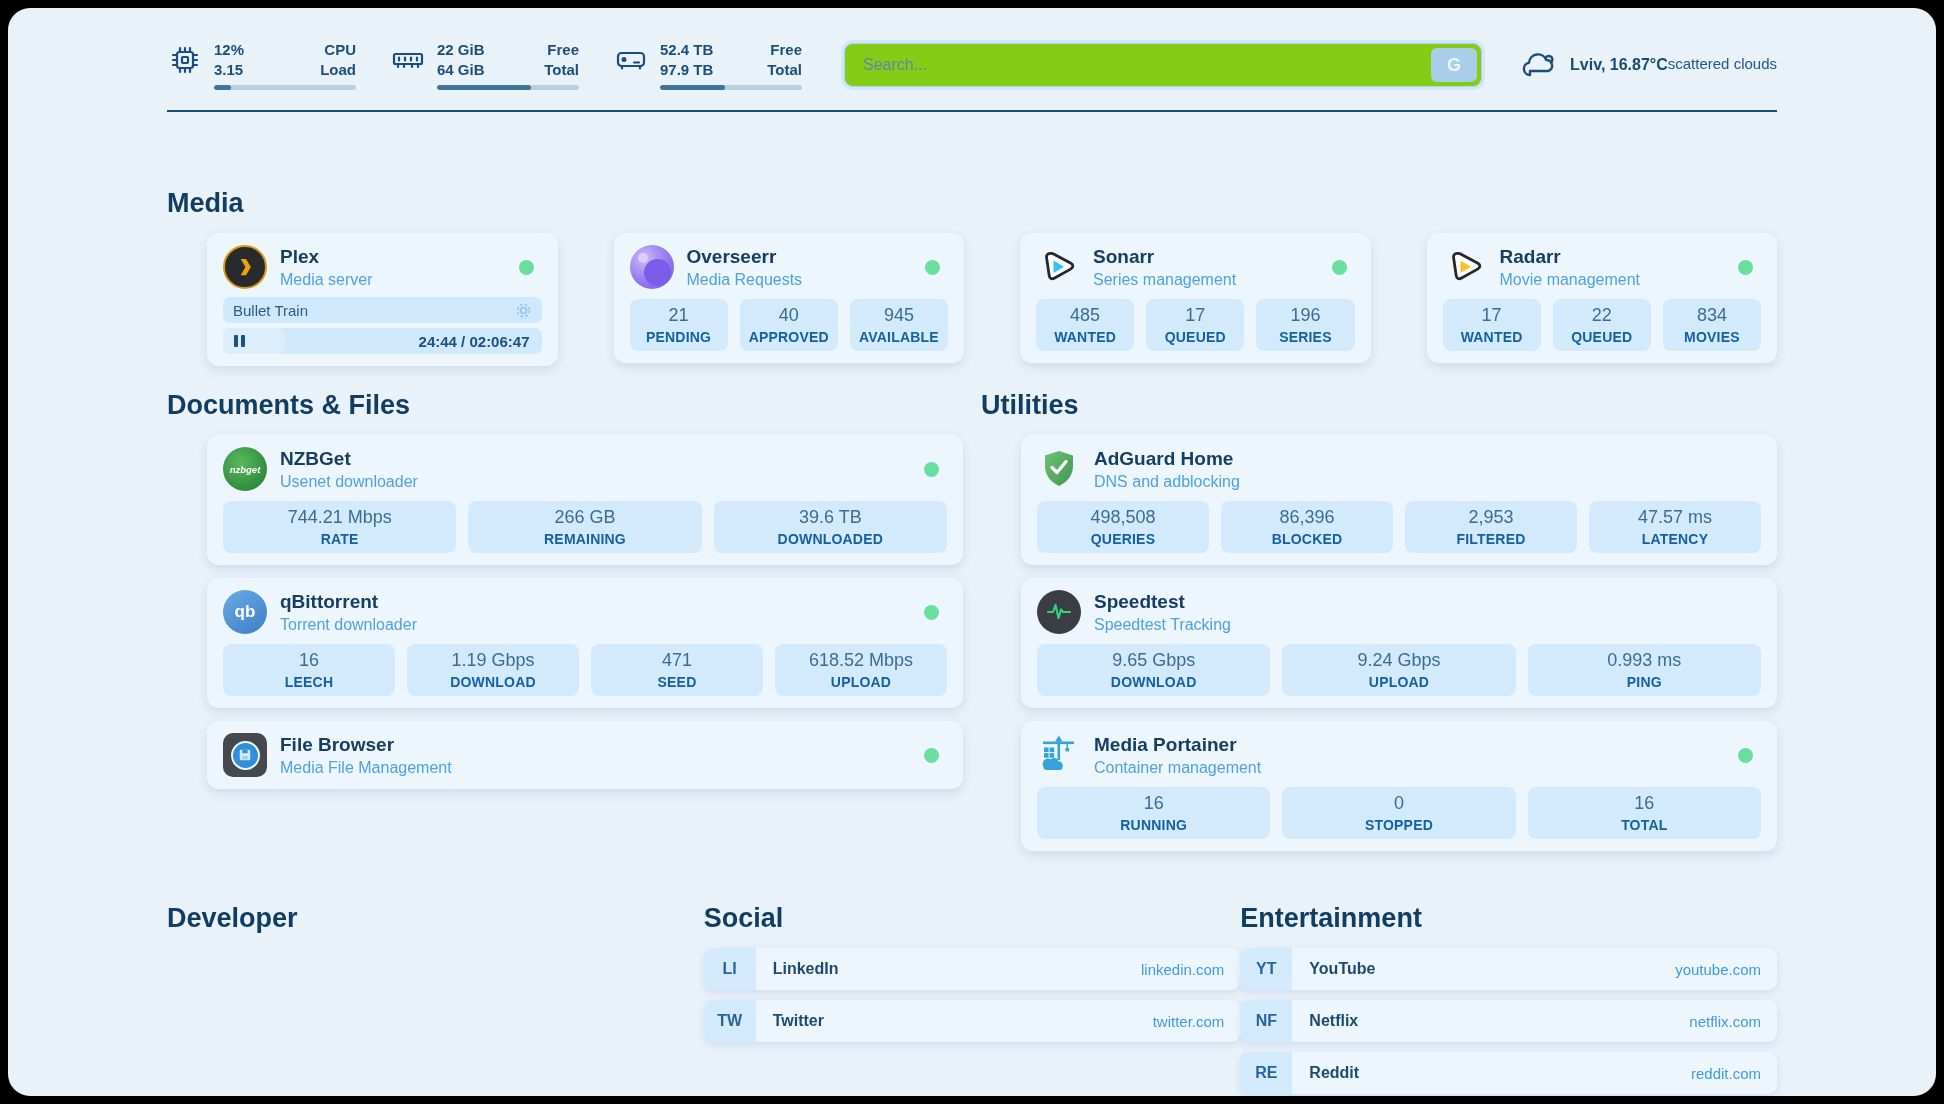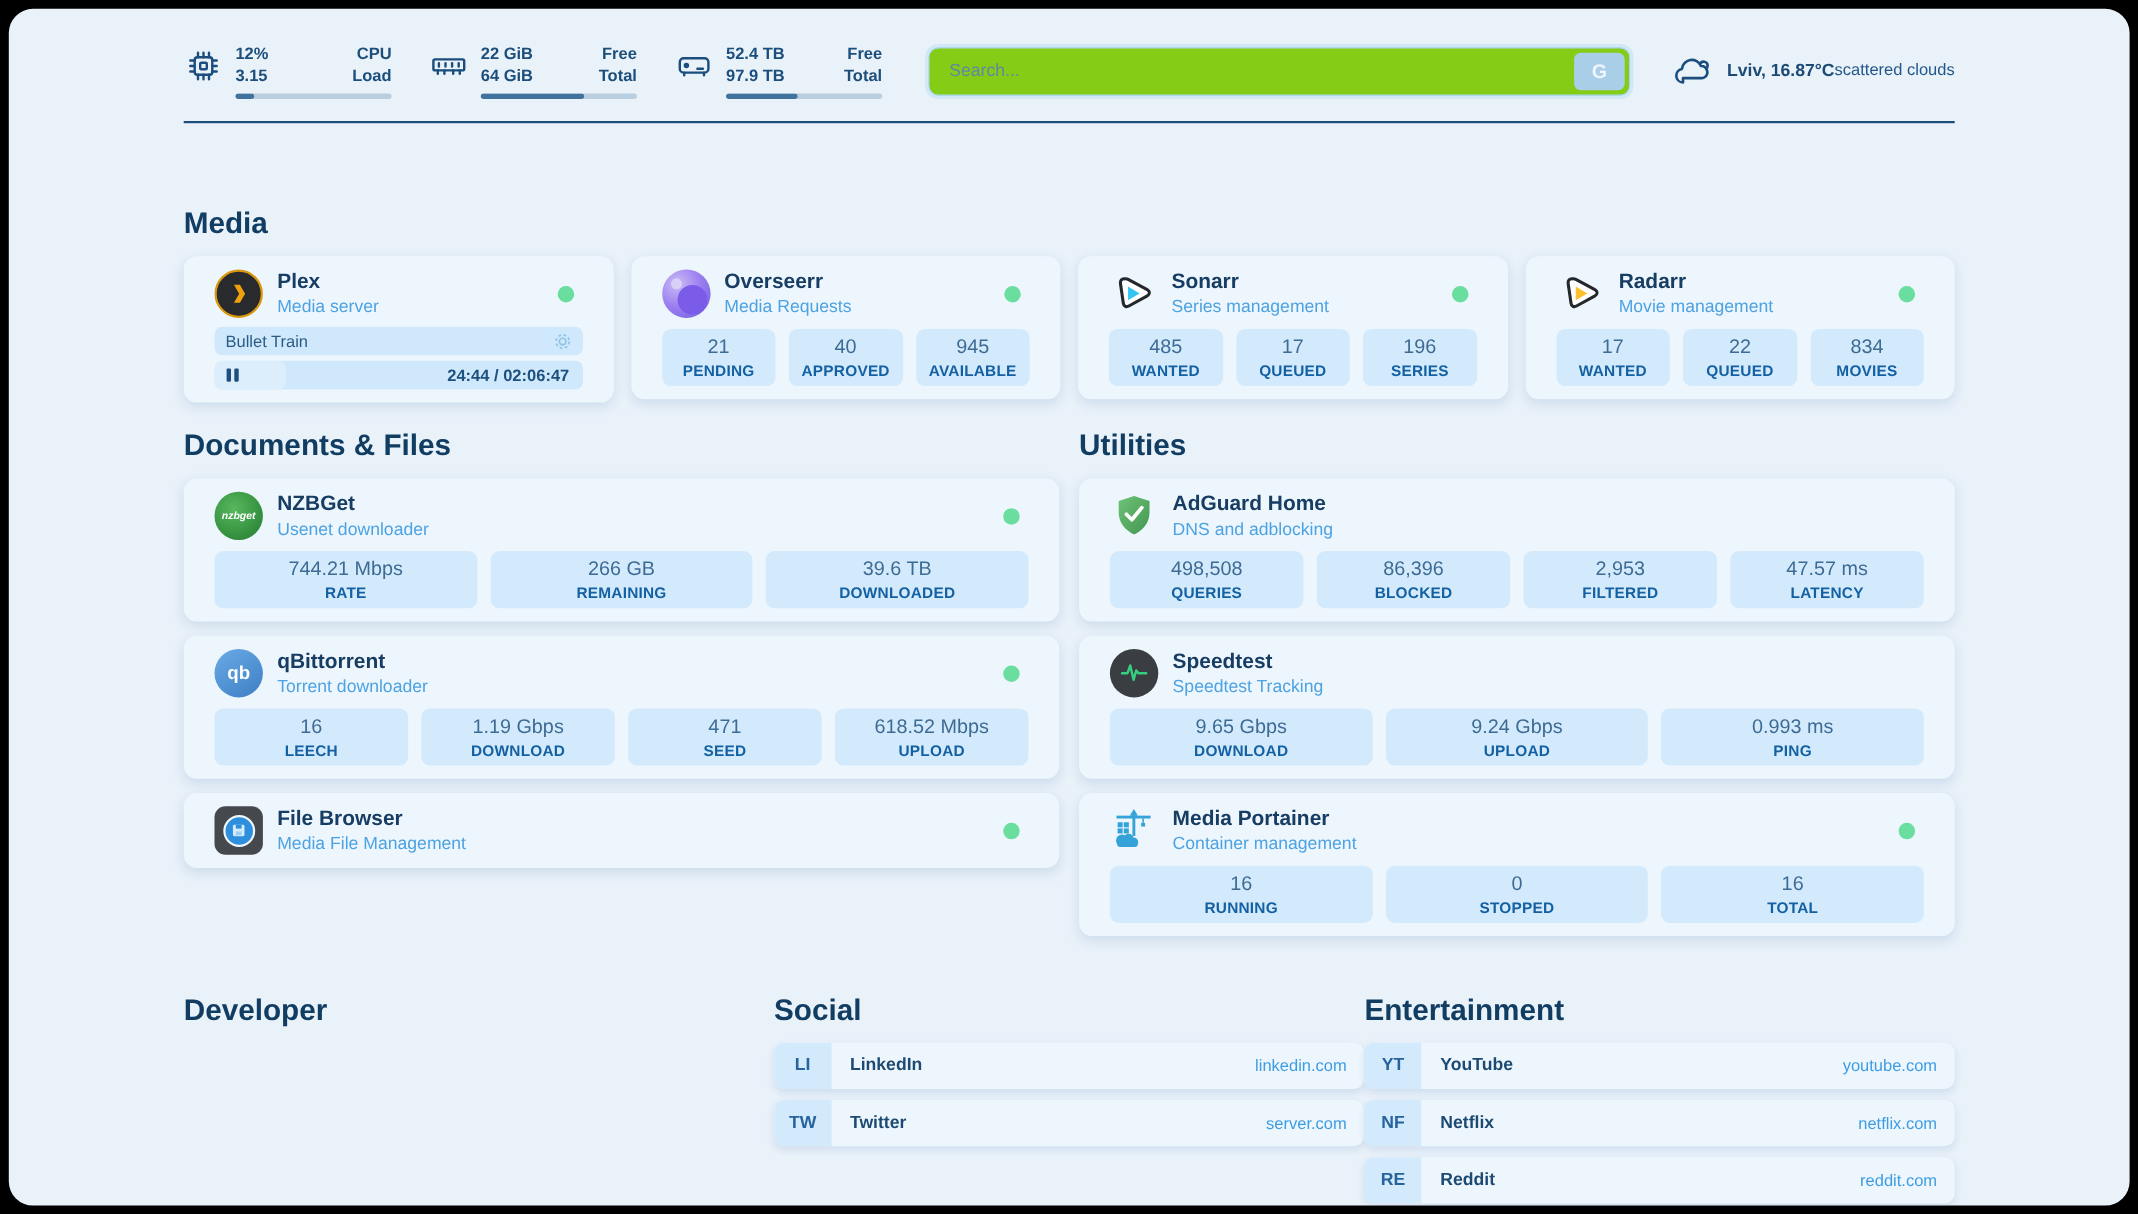--- a/index.html
+++ b/index.html
@@ -32,21 +32,21 @@
   .weather-txt{display:flex;flex-direction:row;line-height:1.35;}
   .weather-loc{font-size:16px;font-weight:700;color:#1b4a74;}
   .weather-cond{font-size:15px;color:#23578a;}
 
   .divider{border:none;border-top:2px solid #1d4d7c;margin:20px 0 0;}
 
   
   .section-title{font-size:27px;font-weight:700;color:#113d63;margin:0 0 14px;}
   .media-section{margin-top:76px;}
   .cards-row{display:flex;gap:16px;align-items:flex-start;}
-  .card{background:#eef6fd;border-radius:12px;padding:12px 28px;box-shadow:0 4px 10px rgba(110,150,190,.22);flex:1;cursor:pointer;}
+  .card{background:#eef6fd;border-radius:12px;padding:12px 16px;box-shadow:0 4px 10px rgba(110,150,190,.22);flex:1;cursor:pointer;margin-left:40px;}
   .card-head{display:flex;align-items:center;gap:13px;}
   .app-icon{width:44px;height:44px;flex:none;display:flex;align-items:center;justify-content:center;box-sizing:border-box;}
   .card-titles{display:flex;flex-direction:column;}
   .card-title{font-size:19px;font-weight:700;color:#173d63;}
   .card-sub{font-size:16px;color:#4da2e2;margin-top:3px;}
   .status-dot{width:15px;height:15px;border-radius:50%;background:#6ade9e;margin-left:auto;margin-right:8px;flex:none;}
   .stats-row{display:flex;gap:12px;margin-top:10px;}
   .stat-box{flex:1;background:#d3eafc;border-radius:8px;padding:6px 4px;text-align:center;}
   .stat-value{font-size:18px;color:#3e6b94;}
   .stat-label{font-size:14px;font-weight:700;color:#1360a2;margin-top:3px;letter-spacing:.2px;}
@@ -520,21 +520,21 @@
       <h2 class="section-title">Social</h2>
       <div class="links-stack">
         <div class="link-row">
           <span class="link-abbr">LI</span>
           <span class="link-name">LinkedIn</span>
           <span class="link-url">linkedin.com</span>
         </div>
         <div class="link-row">
           <span class="link-abbr">TW</span>
           <span class="link-name">Twitter</span>
-          <span class="link-url">server.com</span>
+          <span class="link-url">twitter.com</span>
         </div>
       </div>
     </section>
 
     <section>
       <h2 class="section-title">Entertainment</h2>
       <div class="links-stack">
         <div class="link-row">
           <span class="link-abbr">YT</span>
           <span class="link-name">YouTube</span>

